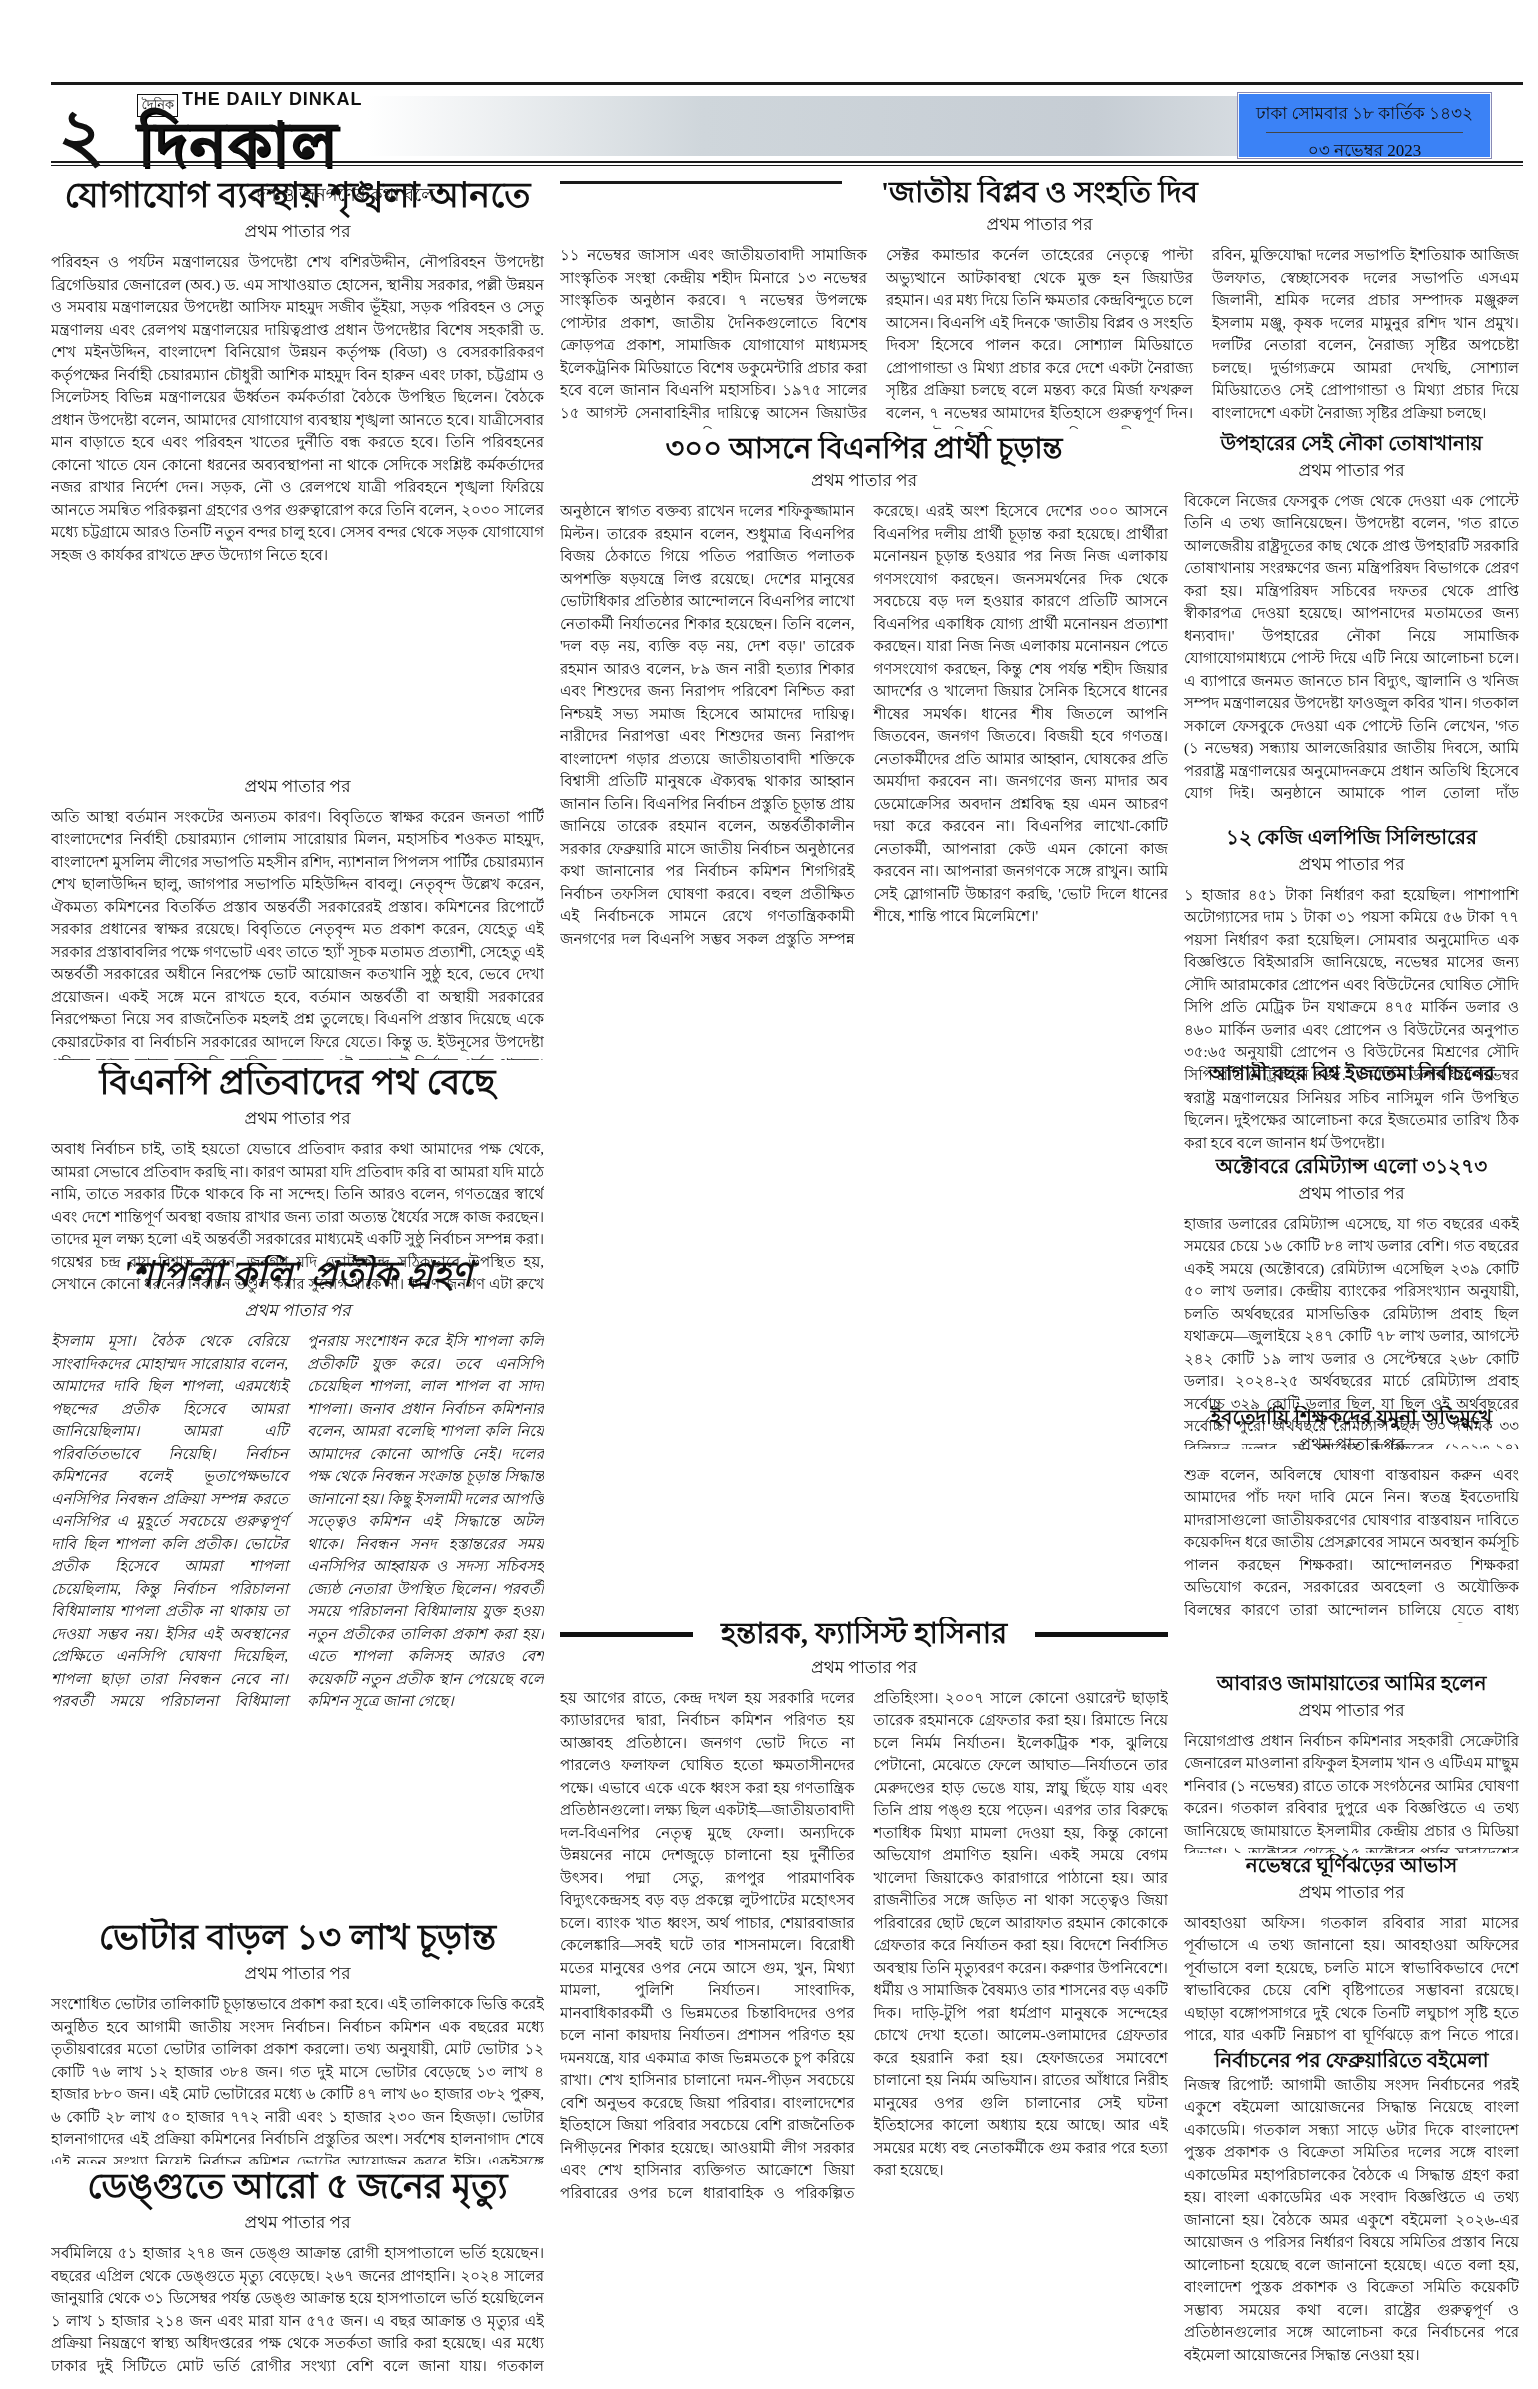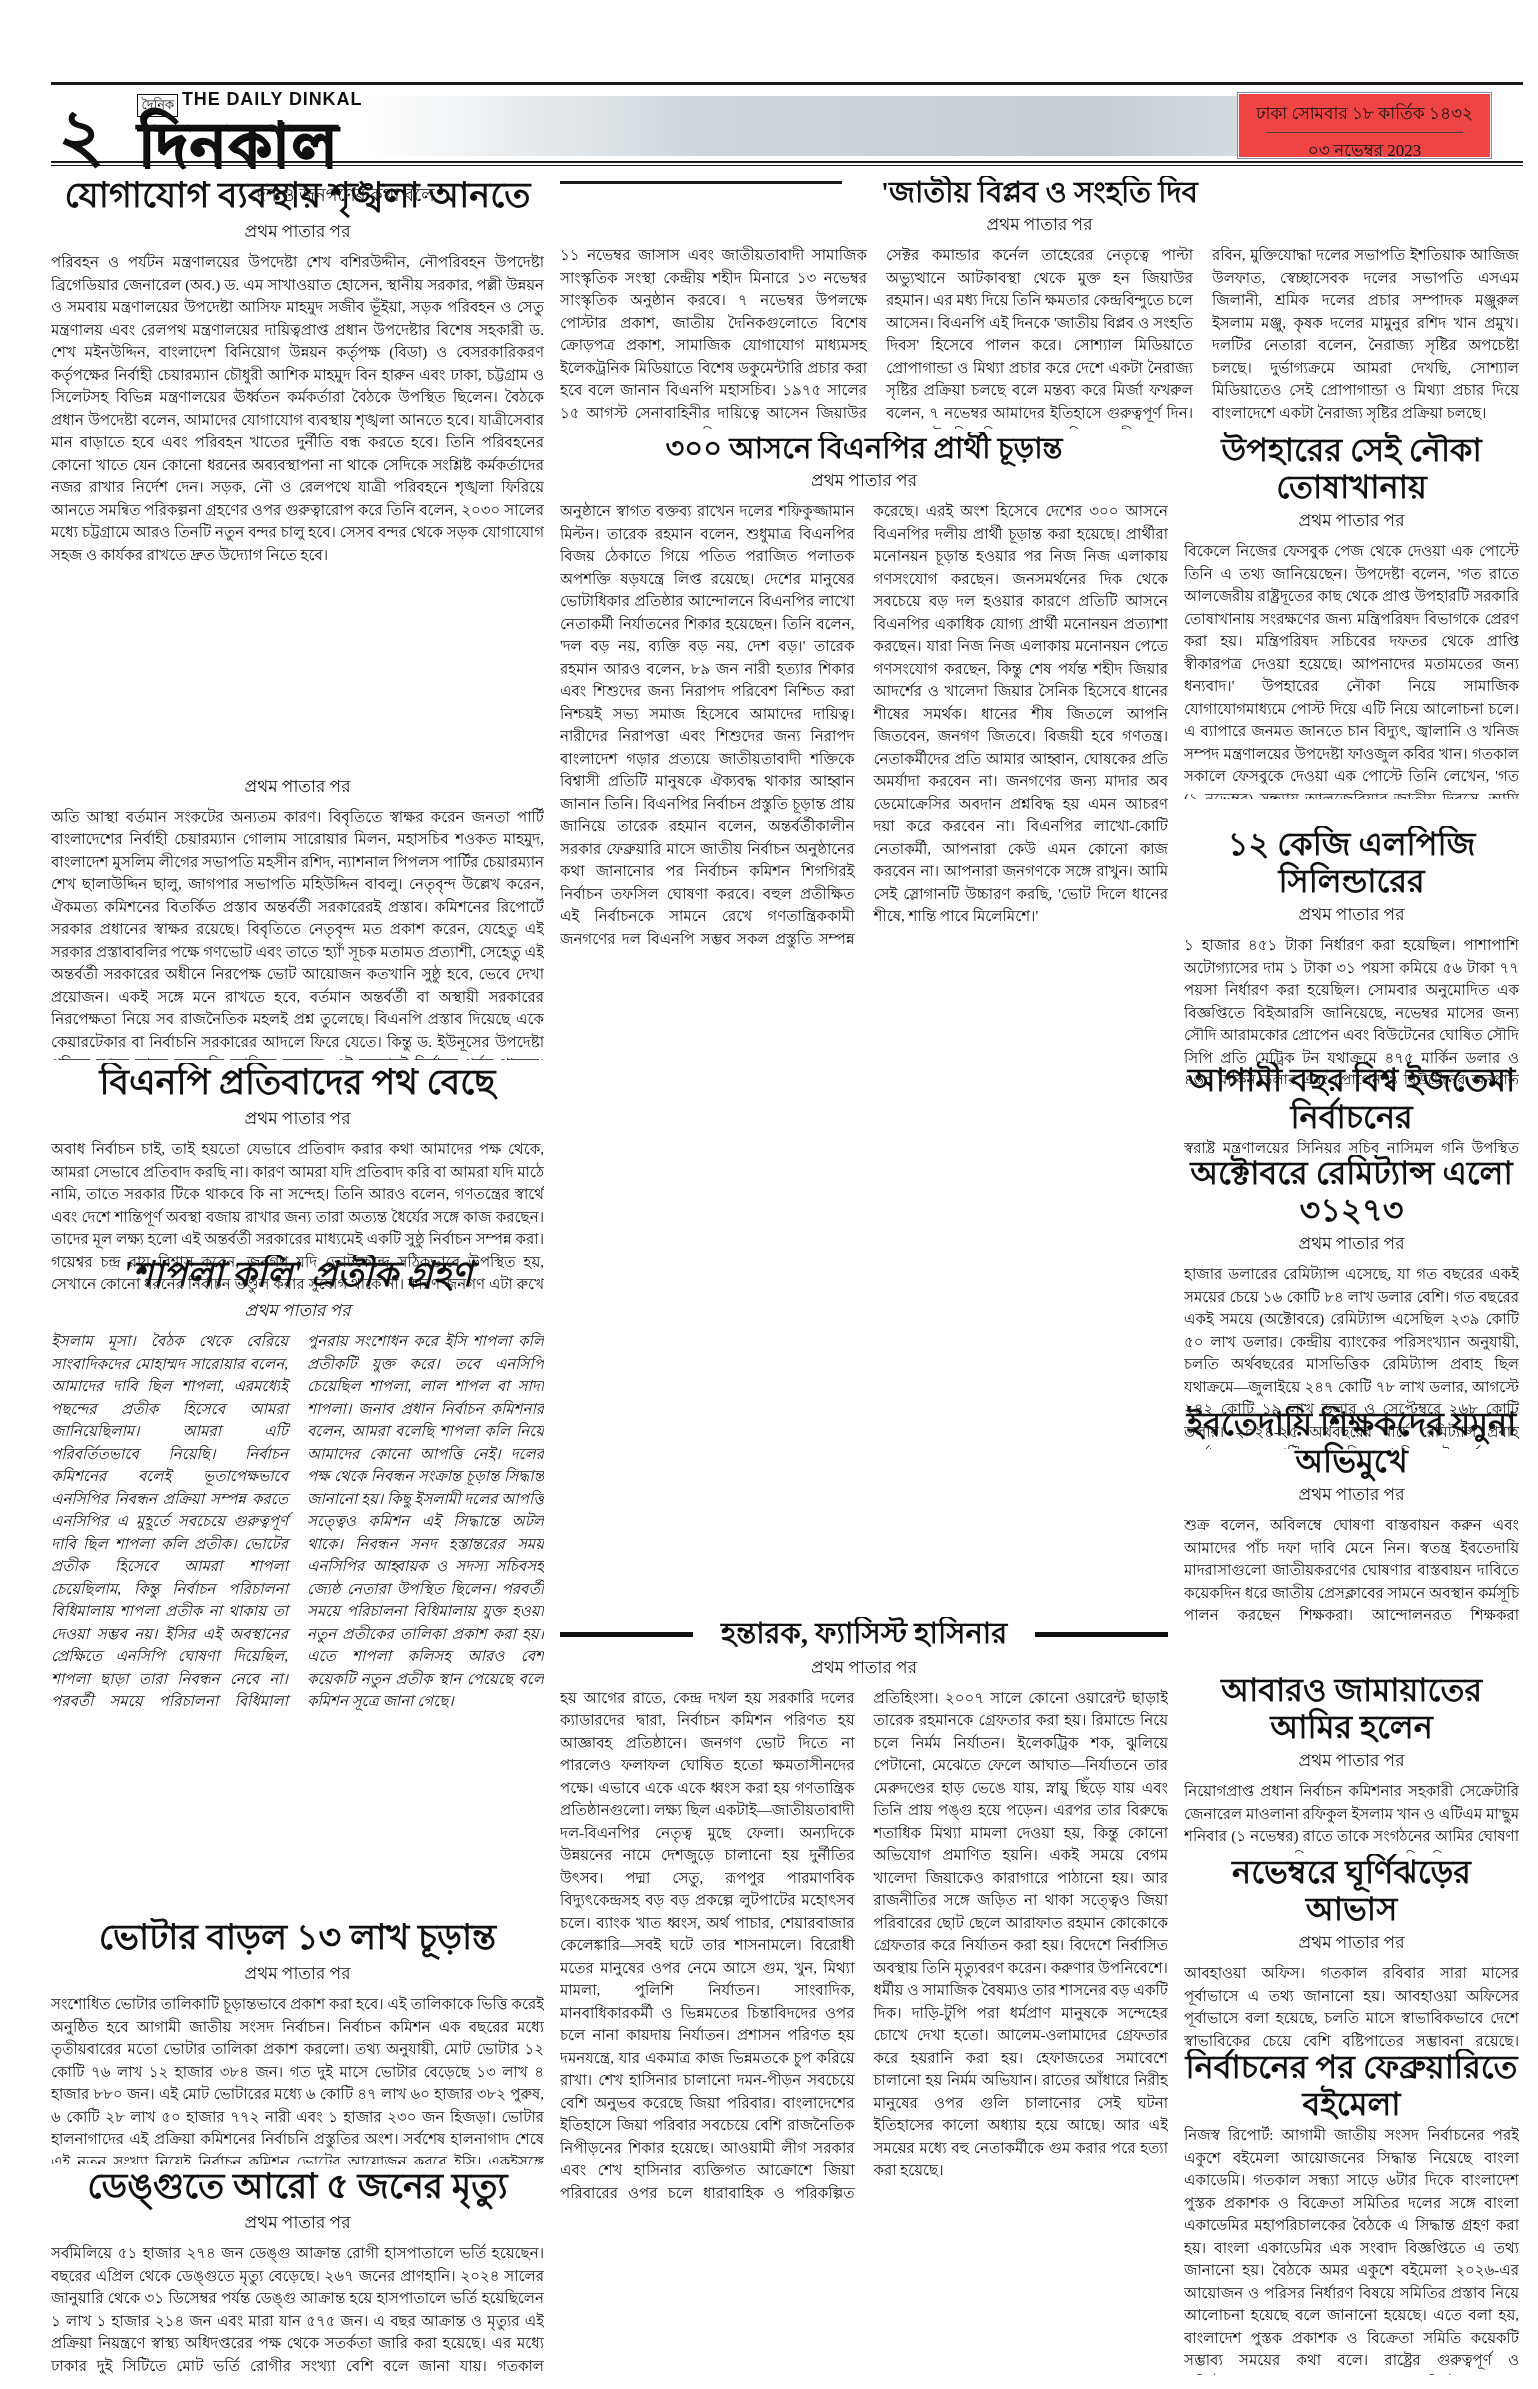--- a/index.html
+++ b/index.html
@@ -11,31 +11,31 @@
            font-family:"DejaVu Serif",serif;}
   #masthead{position:absolute;left:137px;top:89px;width:359px;}
   #mast-daily{display:inline-block;font-size:13px;border:0.9px solid #111;padding:0 3.4px;vertical-align:top;margin-top:5.1px;}
   #mast-eng{display:inline-block;font-size:18px;font-weight:700;letter-spacing:0.9px;
             font-family:"Liberation Sans",sans-serif;}
   #mast-title{font-size:62px;font-weight:700;line-height:1.0;letter-spacing:1.7px;margin-top:-3.4px;
               text-shadow:1.7px 1.7px 0 #000;}
   #mast-tagline{font-size:18px;margin-top:5.1px;margin-left:51px;text-align:center;}
   #gradbar{position:absolute;left:367px;top:96px;width:1120px;height:60px;
            background:linear-gradient(90deg,#ffffff 0%,#cfd6db 30%,#c6cdd4 65%,#e6eaed 92%,#ffffff 100%);}
-  #datebox{position:absolute;left:1237px;top:92px;width:253px;height:65px;background:#ef4444;
+  #datebox{position:absolute;left:1237px;top:92px;width:253px;height:65px;background:#3b82f6;
            border:1.7px solid #8a8ab4;box-shadow:0 0 0 0.9px #fff inset;text-align:center;}
   #datebox .l1{font-size:17px;padding-top:6.8px;}
   #datebox .sep{width:78%;height:0.9px;background:#444;margin:4.3px auto;}
   #datebox .l2{font-size:17px;}
   
   .art{position:absolute;overflow:hidden;}
   .art h2{margin:0 0 1.7px 0;text-align:center;font-weight:700;line-height:1.15;}
   .h-xl{font-size:35px;}
   .h-lg{font-size:29px;}
-  .h-md{font-size:32px;}
+  .h-md{font-size:20px;}
   .sub{text-align:center;font-size:17px;margin:1.7px 0 5.1px 0;}
   .bd{font-size:15px;line-height:1.5;text-align:justify;word-break:break-word;}
   .cols2{column-count:2;column-gap:19px;}
   .cols3{column-count:3;column-gap:19px;}
   .headrow{display:flex;align-items:center;gap:28px;}
   .headrow .bar{flex:1;height:4.3px;background:#111;}
   .headrow h2{flex:0 0 auto;max-width:62%;}
 </style>
 </head>
 <body>

